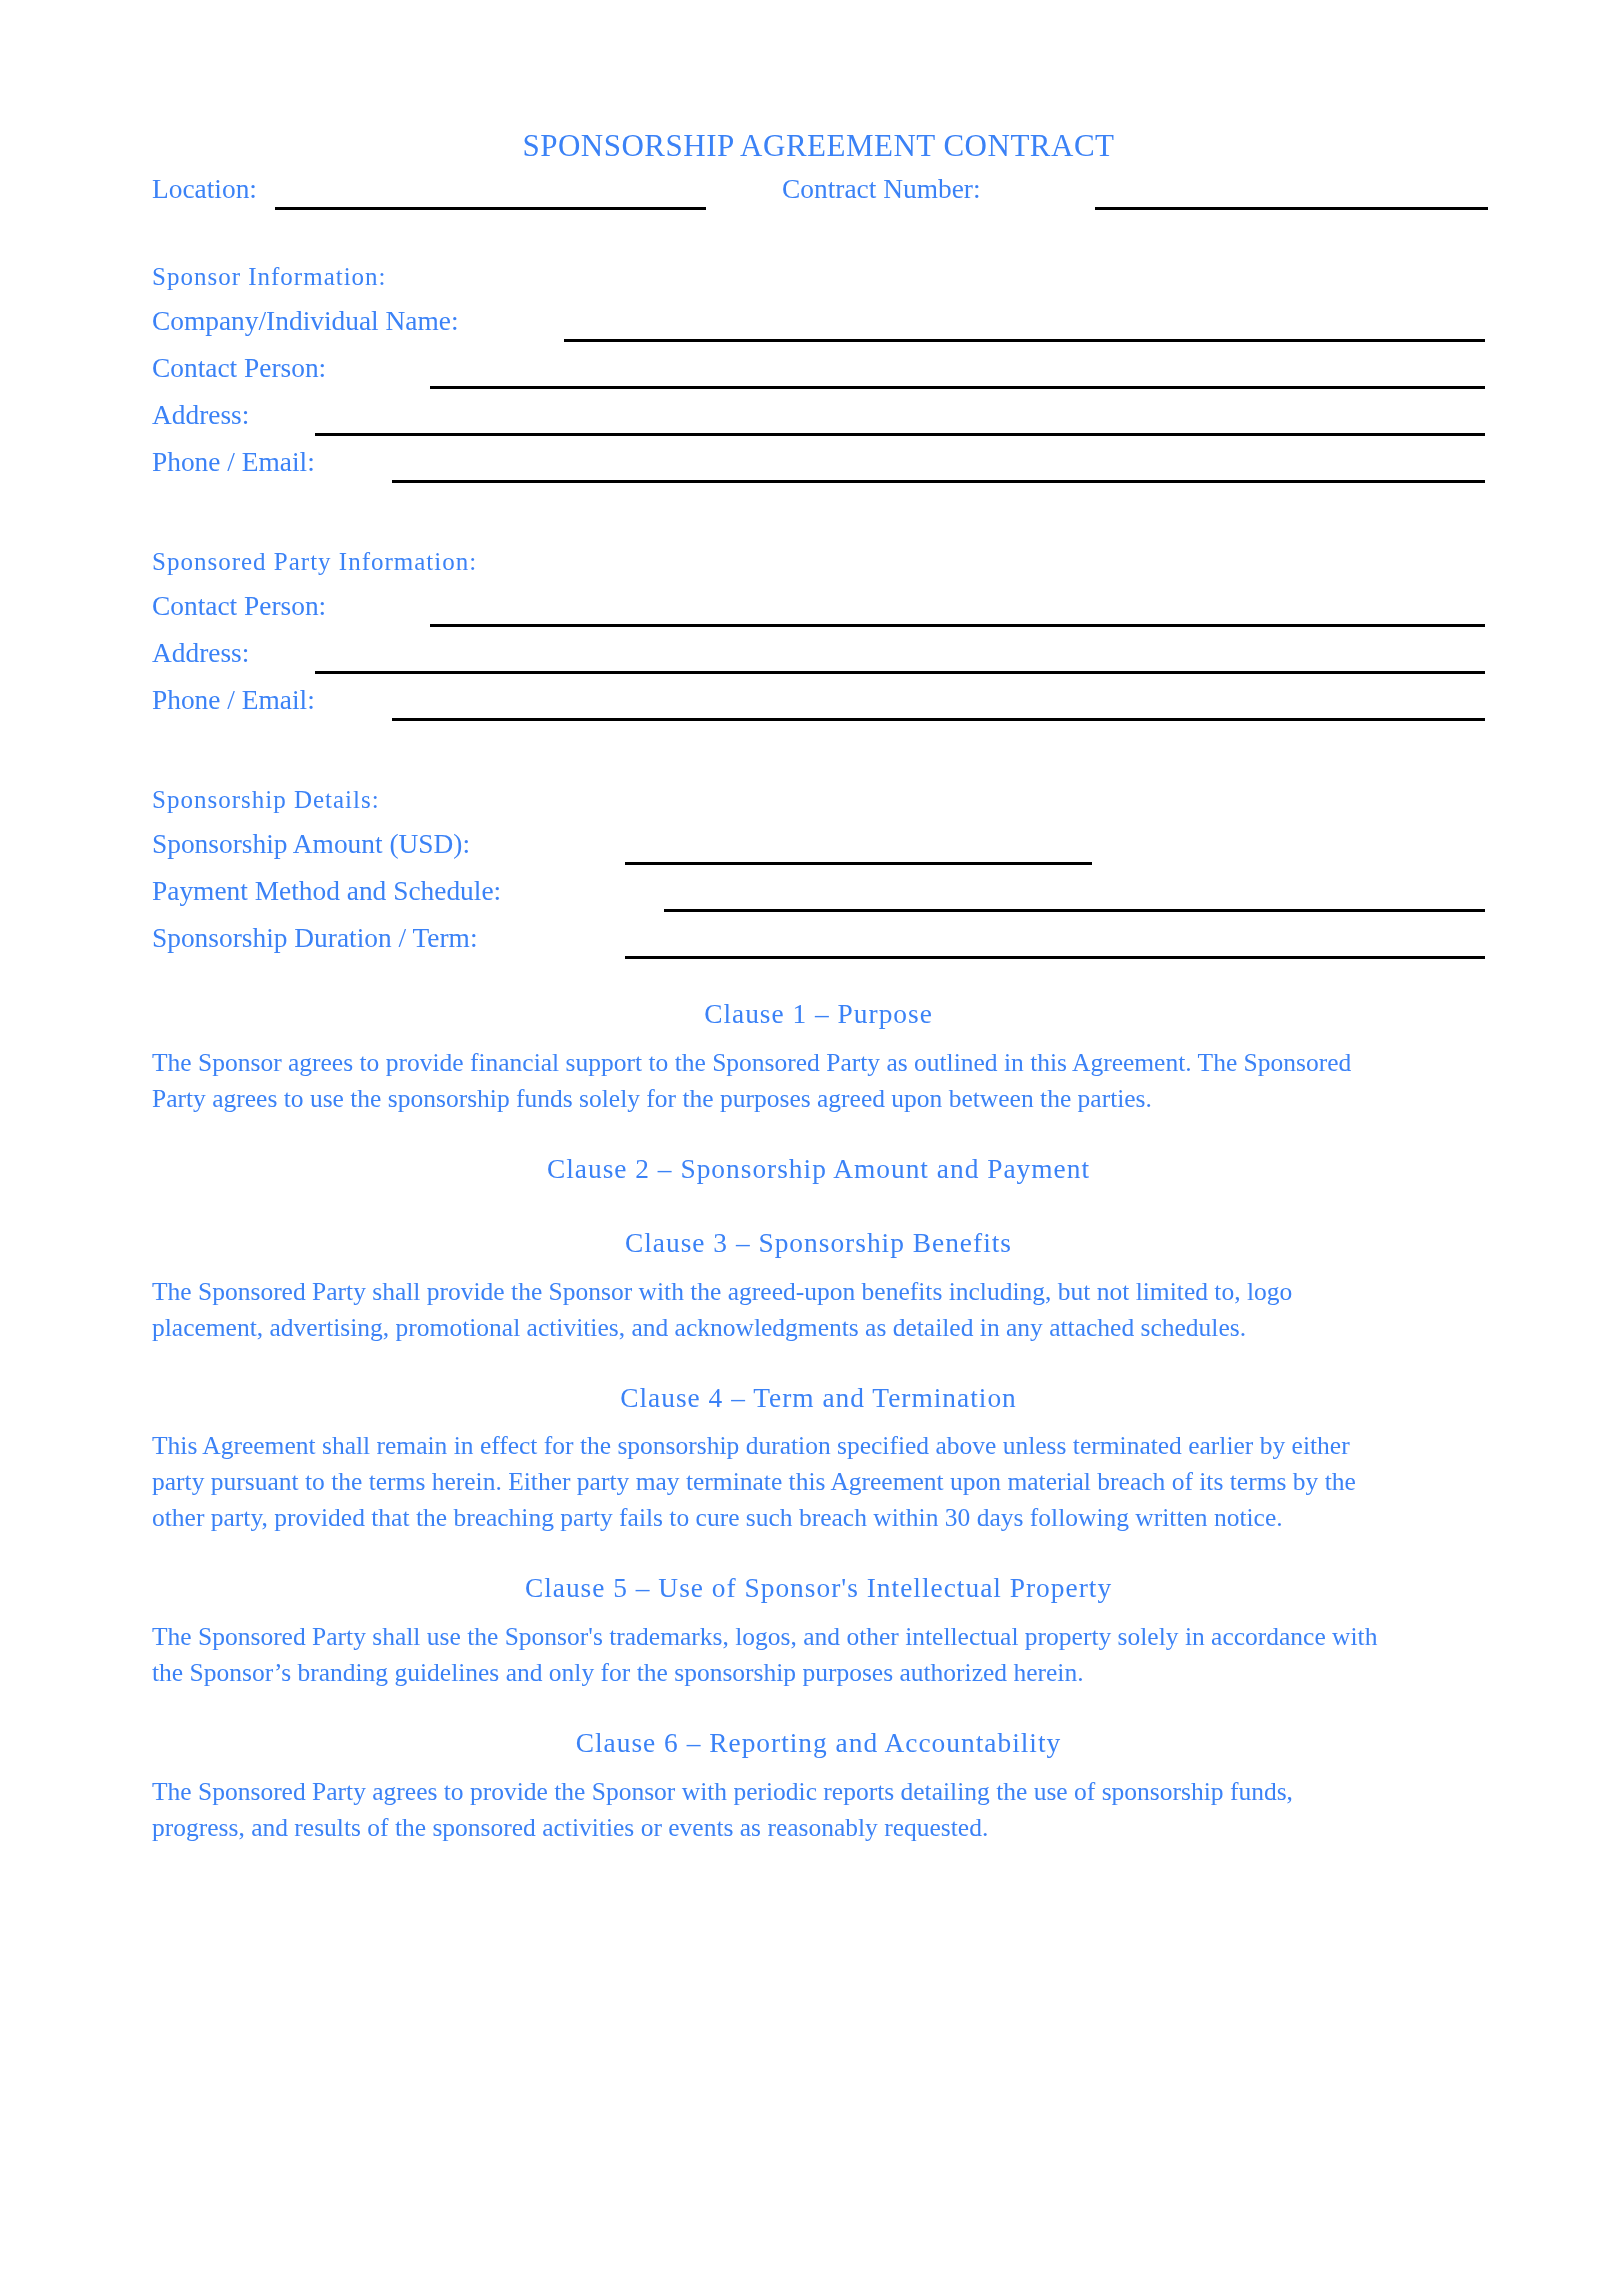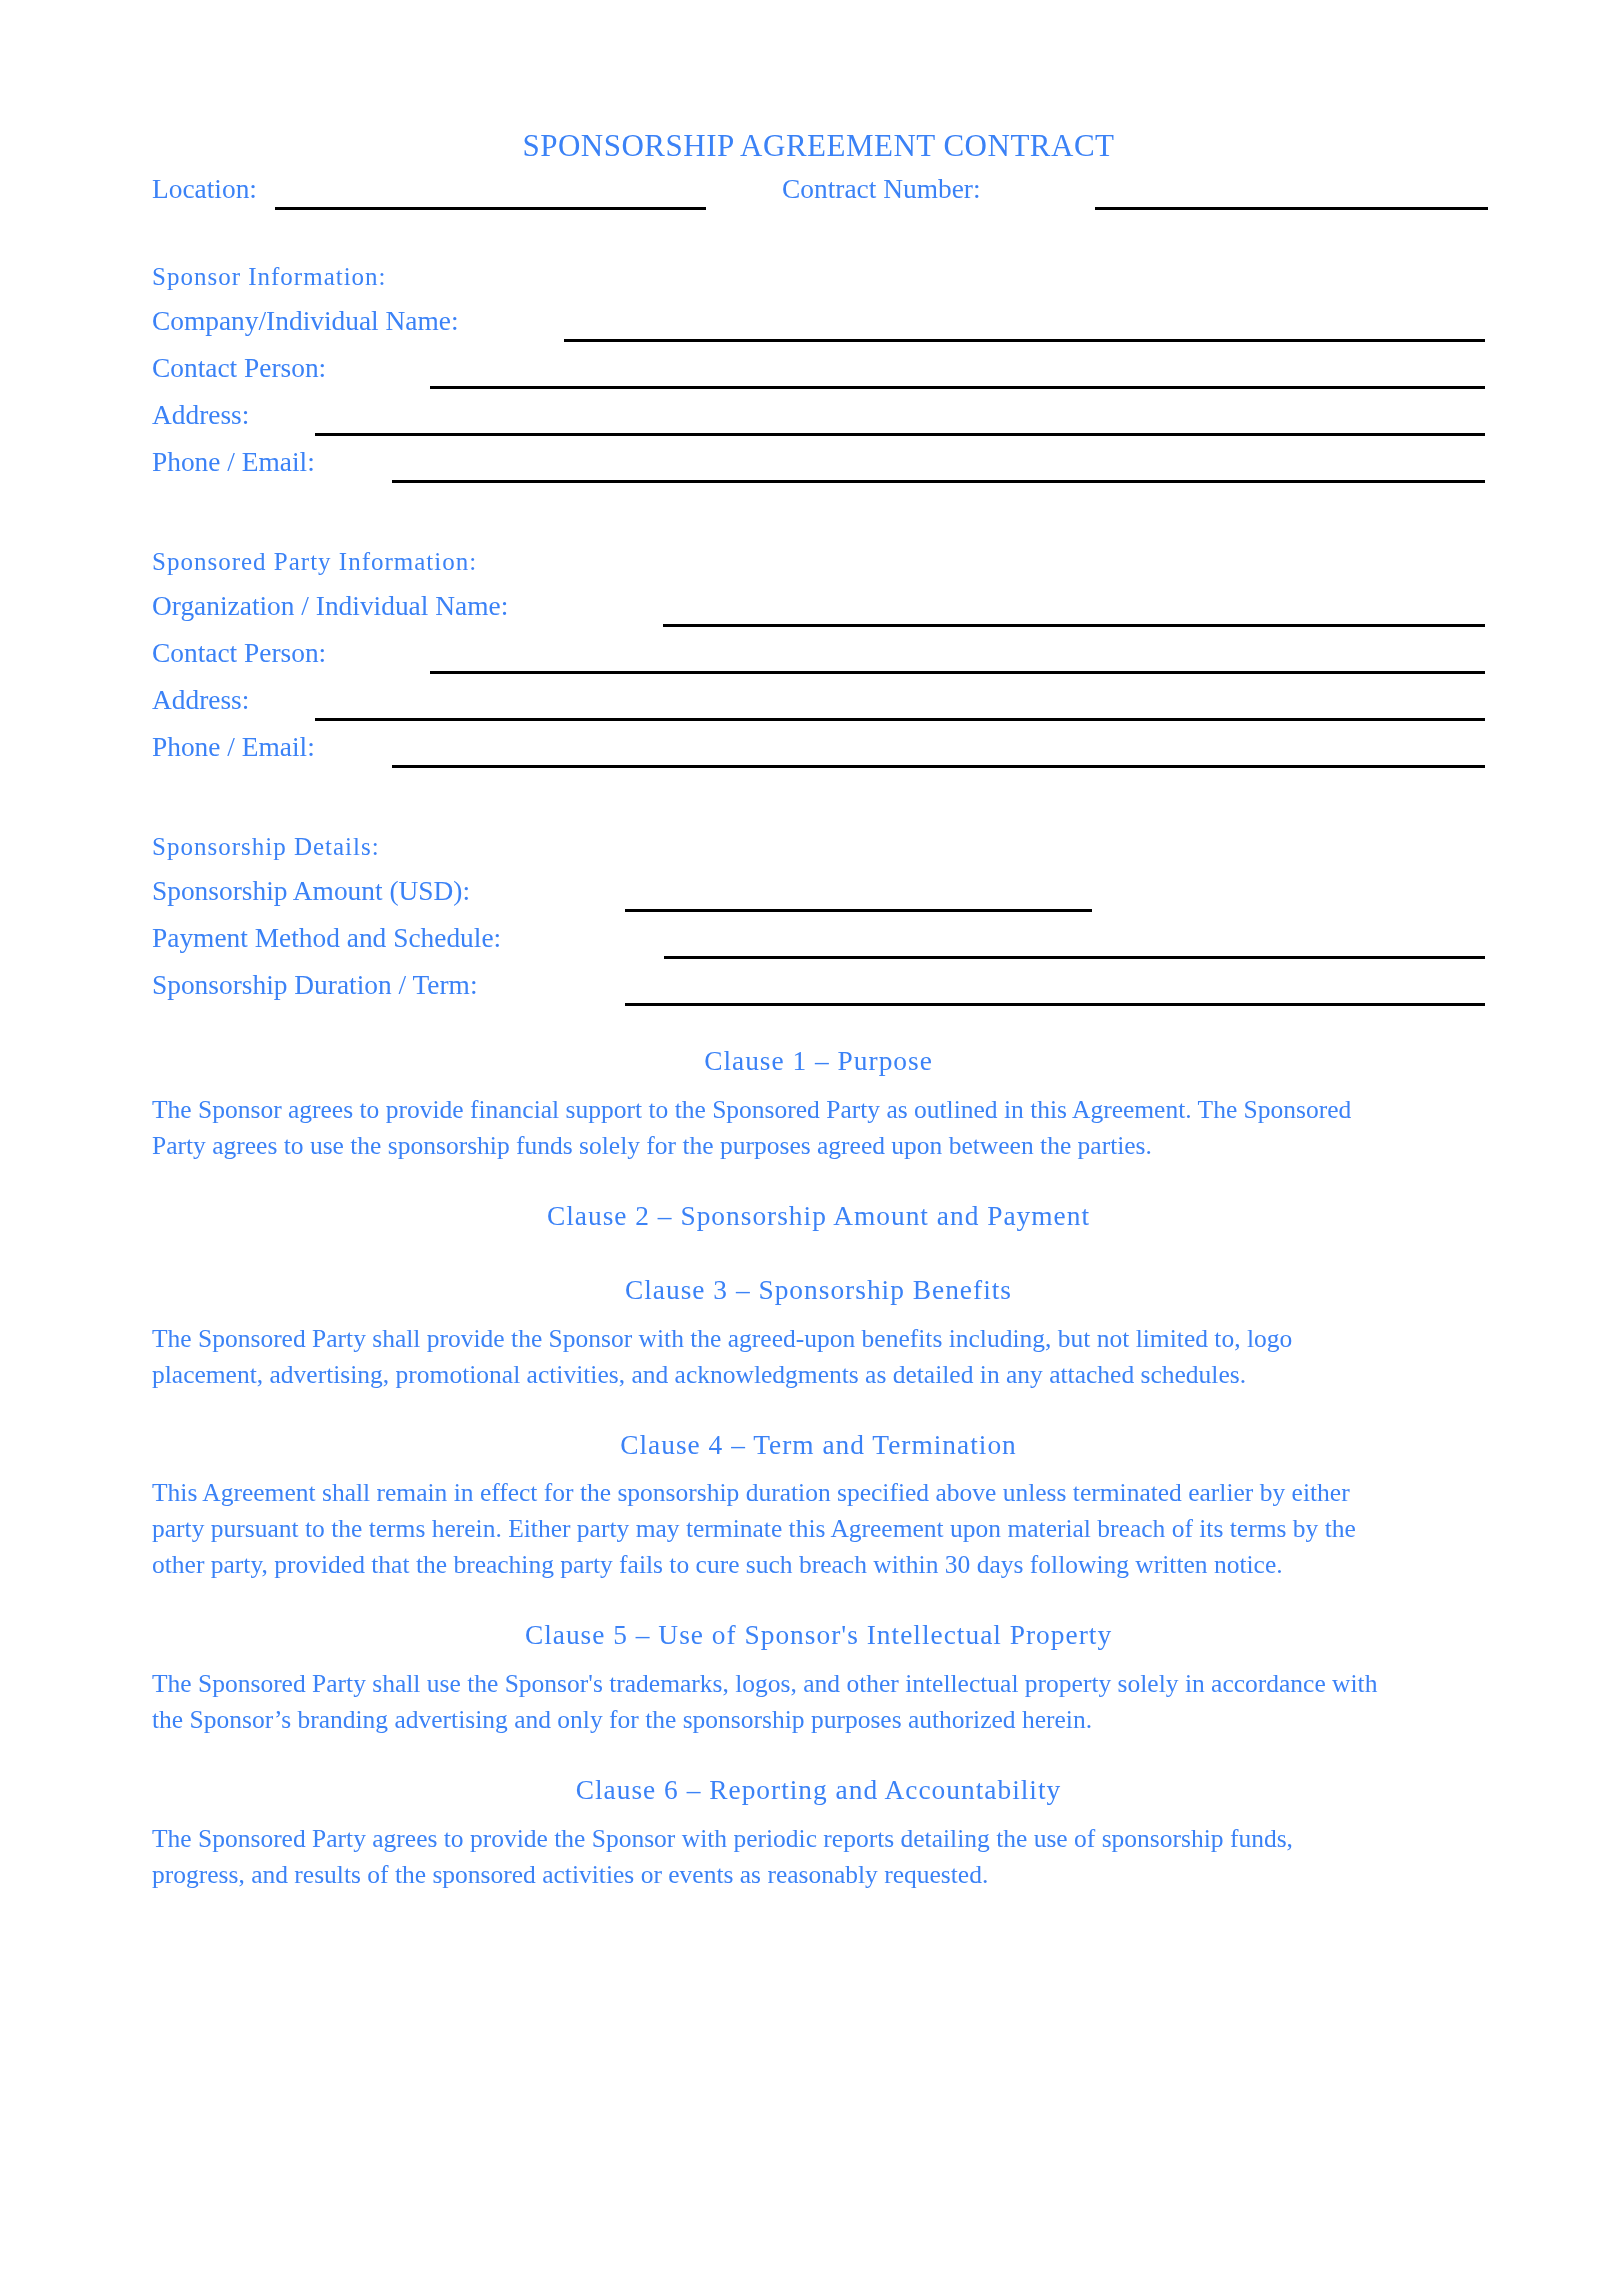--- a/index.html
+++ b/index.html
@@ -109,24 +109,20 @@
     <span class="fline address"></span>
   </div>
   <div class="row">
     <span class="lbl">Phone / Email:</span>
     <span class="fline phone"></span>
   </div>
 
   <div class="sec-head mt-b">Sponsored Party Information:</div>
 
   <div class="row">
-    <span class="lbl">Organization / Individual Name:</span>
-    <span class="fline org"></span>
-  </div>
-  <div class="row">
     <span class="lbl">Contact Person:</span>
     <span class="fline contact"></span>
   </div>
   <div class="row">
     <span class="lbl">Address:</span>
     <span class="fline address"></span>
   </div>
   <div class="row">
     <span class="lbl">Phone / Email:</span>
     <span class="fline phone"></span>
@@ -173,21 +169,21 @@
       <div class="bline">This Agreement shall remain in effect for the sponsorship duration specified above unless terminated earlier by either</div>
       <div class="bline">party pursuant to the terms herein. Either party may terminate this Agreement upon material breach of its terms by the</div>
       <div class="bline">other party, provided that the breaching party fails to cure such breach within 30 days following written notice.</div>
     </div>
   </div>
 
   <div class="clause">
     <div class="clause-title">Clause 5 – Use of Sponsor's Intellectual Property</div>
     <div class="clause-body">
       <div class="bline">The Sponsored Party shall use the Sponsor's trademarks, logos, and other intellectual property solely in accordance with</div>
-      <div class="bline">the Sponsor’s branding advertising and only for the sponsorship purposes authorized herein.</div>
+      <div class="bline">the Sponsor’s branding guidelines and only for the sponsorship purposes authorized herein.</div>
     </div>
   </div>
 
   <div class="clause">
     <div class="clause-title">Clause 6 – Reporting and Accountability</div>
     <div class="clause-body">
       <div class="bline">The Sponsored Party agrees to provide the Sponsor with periodic reports detailing the use of sponsorship funds,</div>
       <div class="bline">progress, and results of the sponsored activities or events as reasonably requested.</div>
     </div>
   </div>

